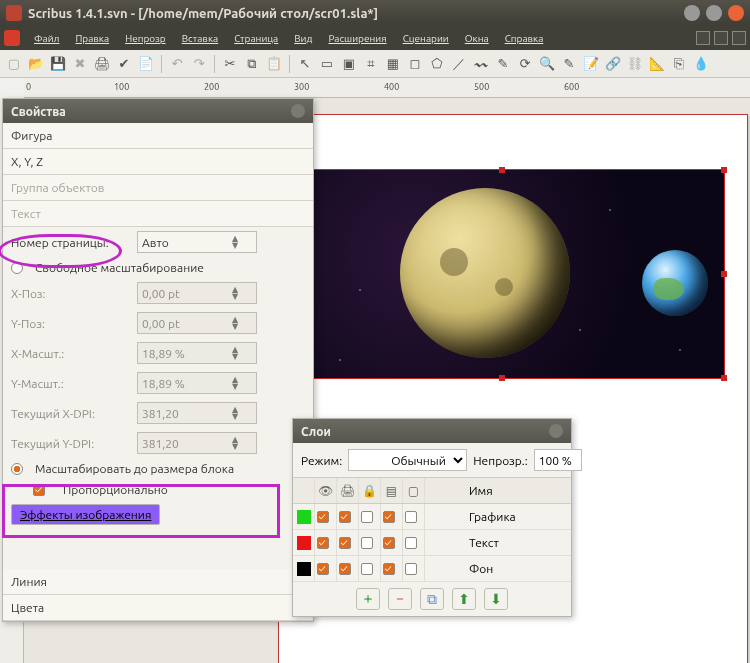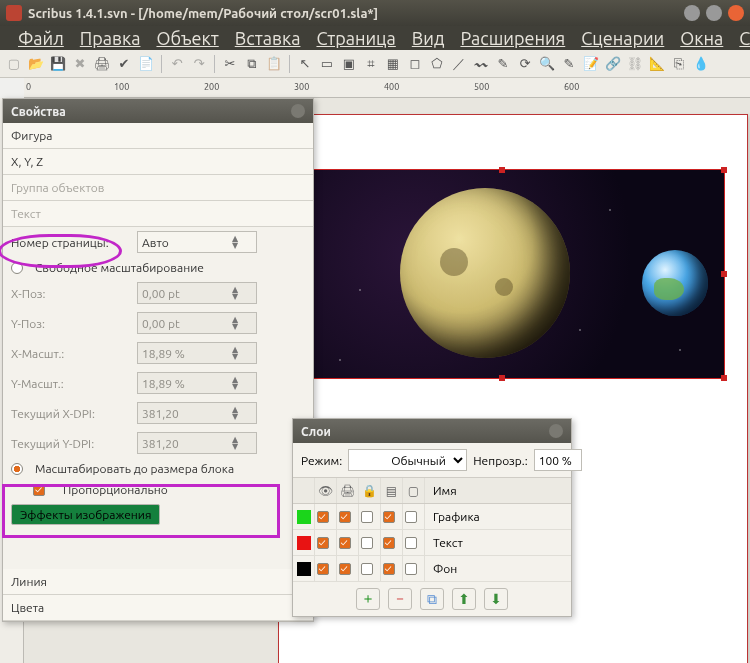--- a/index.html
+++ b/index.html
@@ -2,21 +2,21 @@
 <html><head>
 <meta charset="utf-8">
 <style>
 * { box-sizing: border-box; margin: 0; padding: 0; font-family: "Ubuntu", "DejaVu Sans", sans-serif; }
 body { width: 750px; height: 663px; background: #f0f0ee; overflow: hidden; position: relative; }
 .titlebar { height: 26px; background: linear-gradient(#545248,#3e3d36); display: flex; align-items: center; padding: 0 6px; color: #dfdbd2; font-size: 13px; font-weight: bold; }
 .titlebar .icon { width: 16px; height: 16px; background:#b43; border-radius:3px; margin-right:6px;}
 .titlebar .spacer { flex: 1; }
 .win-btn { width:16px; height:16px; border-radius:50%; margin-left:6px; display:inline-block;}
 .win-min{background:#999;} .win-max{background:#999;} .win-close{background:#e96436;}
-.menubar { height: 24px; background:#403f38; display:flex; align-items:center; padding:0 4px; color:#e7e4dc; font-size:18px; }
+.menubar { height: 24px; background:#403f38; display:flex; align-items:center; padding:0 4px; color:#e7e4dc; font-size:10px; }
 .menubar .mlogo{width:16px;height:16px;background:#d63c2a;border-radius:3px;margin-right:6px;}
 .menubar .mitem{padding:2px 8px;}
 .menubar .spacer{flex:1;}
 .mbtn{width:14px;height:14px;border:1px solid #888;margin-left:4px;background:#4b4a42;}
 .toolbar { height: 28px; background:#edebe5; border-bottom:1px solid #c8c6bf; display:flex; align-items:center; padding:0 4px; gap:2px; overflow:hidden;}
 .tbtn{width:20px;height:20px;border:1px solid transparent;display:flex;align-items:center;justify-content:center;font-size:13px;color:#555;}
 .tbtn.dim{opacity:.45;}
 .tsep{width:1px;height:18px;background:#bbb;margin:0 3px;}
 .hruler{height:20px;background:#efede7;border-bottom:1px solid #bcbab4;position:relative;font-size:9px;color:#444; margin-left:24px;}
 .hruler span{position:absolute;top:4px;}
@@ -60,35 +60,35 @@
 .props .nspin{display:flex;align-items:center;border:1px solid #bfbdb6;background:#f7f5ef;width:120px;height:22px;}
 .props .nspin.ro{background:#eceae3;color:#8f8d86;}
 .props .nspin input{border:0;background:transparent;width:90px;font-size:12px;padding:0 4px;color:inherit;}
 .props .nspin .spn{width:14px;display:flex;flex-direction:column;justify-content:center;color:#777;font-size:8px;line-height:7px;text-align:center;}
 .radio,.check{width:12px;height:12px;border:1px solid #8a887f;display:inline-block;vertical-align:middle;margin-right:6px;background:#fff;}
 .radio{border-radius:50%;}
 .radio.on{background:radial-gradient(circle at 50% 50%,#e26b1b 0 45%,#fff 50%);}
 .check{border-radius:2px;}
 .check.on{background:#e26b1b;}
 .check.on::after{content:"✓";color:#fff;font-size:10px;position:relative;top:-3px;left:1px;}
-.btn{border:1px solid #b7b5af;background:#15803d;padding:3px 8px;font-size:12px;border-radius:2px;}
+.btn{border:1px solid #b7b5af;background:#8b5cf6;padding:3px 8px;font-size:12px;border-radius:2px;text-decoration:underline;}
 
 .layers{left:292px;top:320px;width:280px;}
 .layers .lbar{display:flex;align-items:center;gap:6px;padding:6px 8px;font-size:12px;}
 .layers select,.layers input.opin{border:1px solid #bfbdb6;background:#fff;font-size:12px;height:22px;padding:0 4px;}
 .layers select{flex:1;padding-left:38px;}
 .layers input.opin{width:48px;}
 .ltable{border-top:1px solid #cfccc5;font-size:12px;}
 .ltable .lhdr,.ltable .lrow{display:flex;align-items:center;height:26px;}
 .ltable .lhdr{background:#eceae3;border-bottom:1px solid #cfccc5;}
 .ltable .lrow{border-bottom:1px solid #e0ded7;}
 .lcell{display:flex;align-items:center;justify-content:center;border-right:1px solid #e0ded7;height:100%;}
 .lcell.c{width:22px;}
 .lcell.sw{width:22px;}
-.lcell.name{flex:1;padding-left:8px;justify-content:flex-start;border-right:none;}
+.lcell.name{flex:1;padding-left:8px;justify-content:flex-start;border-right:none;margin-left:36px;}
 .swatch{width:14px;height:14px;}
 .lcell .ico{font-size:12px;color:#666;}
 .lbtns{display:flex;justify-content:center;gap:8px;padding:6px;}
 .lbtns .lb{width:24px;height:22px;border:1px solid #bfbdb6;border-radius:3px;display:flex;align-items:center;justify-content:center;font-size:14px;background:#f4f2ec;}
 .lbtns .lb.add{color:#1a8f1a;}
 .lbtns .lb.del{color:#c33;}
 .lbtns .lb.dup{color:#5a8fd3;}
 .lbtns .lb.up{color:#3a8f3a;}
 .lbtns .lb.dn{color:#3a8f3a;}
 u{text-decoration:underline;}
@@ -102,21 +102,21 @@
   <span class="spacer"></span>
   <span class="win-btn win-min"></span>
   <span class="win-btn win-max"></span>
   <span class="win-btn win-close"></span>
 </div>
 
 <div class="menubar">
   <span class="mlogo"></span>
   <span class="mitem"><u>Файл</u></span>
   <span class="mitem"><u>Правка</u></span>
-  <span class="mitem"><u>Объект</u></span>
+  <span class="mitem"><u>Непрозр</u></span>
   <span class="mitem"><u>Вставка</u></span>
   <span class="mitem"><u>Страница</u></span>
   <span class="mitem"><u>Вид</u></span>
   <span class="mitem"><u>Расширения</u></span>
   <span class="mitem"><u>Сценарии</u></span>
   <span class="mitem"><u>Окна</u></span>
   <span class="mitem"><u>Справка</u></span>
   <span class="spacer"></span>
   <span class="mbtn"></span>
   <span class="mbtn"></span>

